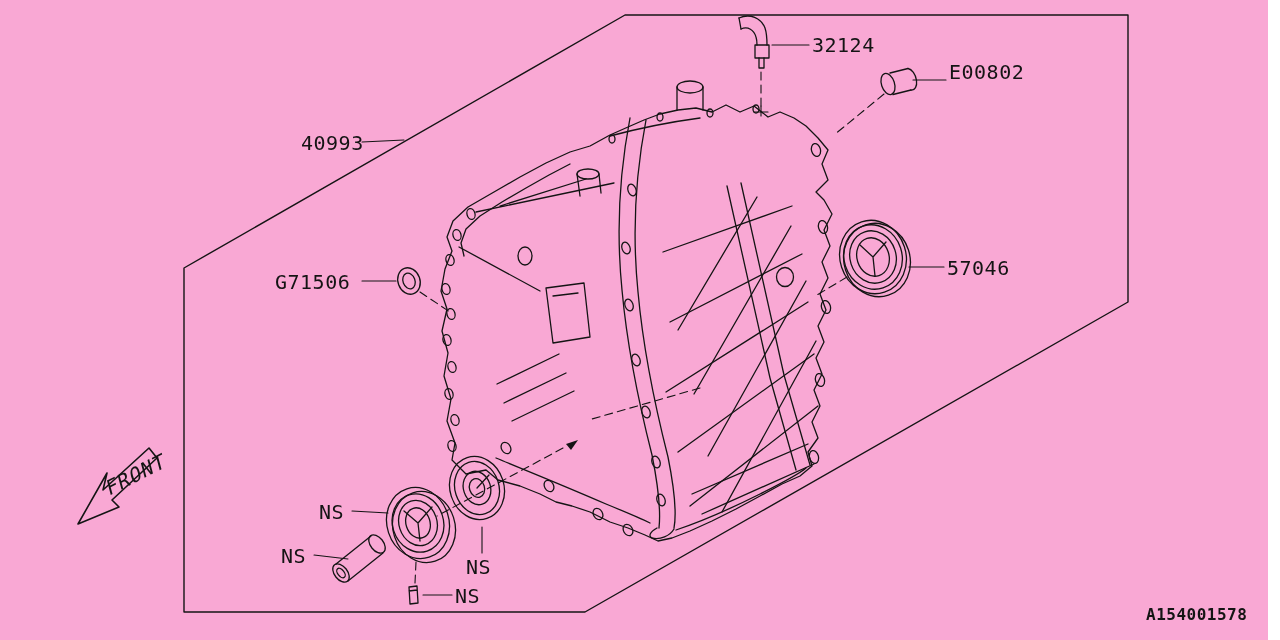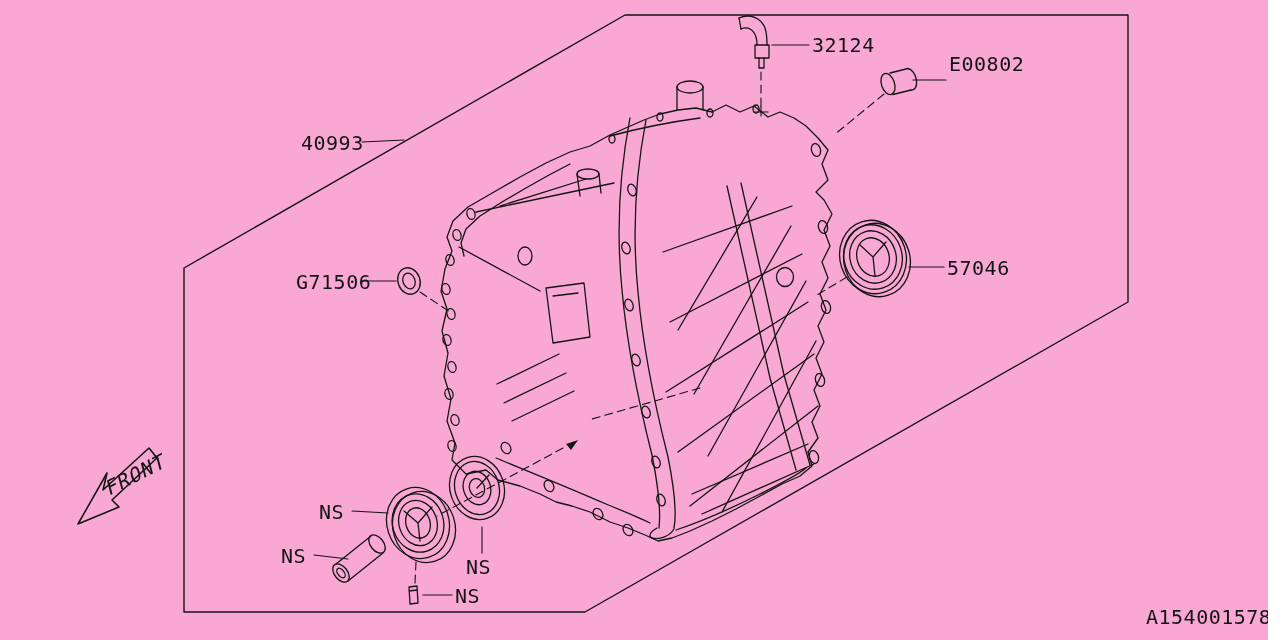--- a/index.html
+++ b/index.html
@@ -12,22 +12,23 @@
   .part-label{
     position:absolute;font-size:20px;line-height:1;color:#141414;
     letter-spacing:0.5px;white-space:nowrap;cursor:default;
   }
   .front-label{
     position:absolute;left:110px;top:477px;font-size:20px;color:#141414;
     letter-spacing:1px;transform:rotate(-27deg) skewX(-12deg);
     transform-origin:left bottom;
   }
   .doc-id{
-    position:absolute;left:1146px;top:605px;font-size:20px;color:#141414;
+    position:absolute;left:1146px;top:605px;font-size:16px;color:#141414;
     letter-spacing:0.5px;
+    font-weight:bold;
   }
 </style>
 </head>
 <body>
 
 <div class="stage">
 
   <svg width="1280" height="640" viewBox="0 0 1280 640" fill="none" stroke="#141414" stroke-width="1.3" stroke-linecap="round" stroke-linejoin="round">
 
     <g>
@@ -194,23 +195,23 @@
       <path d="M482,527 L482,553"></path>
       <path d="M423,595 L452,595"></path>
     </g>
 
     <g>
       <path d="M78,524 L107,473 L103,490 L149,448 L157,458 L112,500 L119,507 Z" stroke-width="1.6"></path>
     </g>
   </svg>
 
   <div class="part-label" style="left:812px;top:35px">32124</div>
-  <div class="part-label" style="left:949px;top:54px">E00802</div>
+  <div class="part-label" style="left:949px;top:62px">E00802</div>
   <div class="part-label" style="left:301px;top:133px">40993</div>
-  <div class="part-label" style="left:296px;top:272px">G71506</div>
+  <div class="part-label" style="left:275px;top:272px">G71506</div>
   <div class="part-label" style="left:947px;top:258px">57046</div>
 
   <div class="part-label" style="left:319px;top:502px">NS</div>
   <div class="part-label" style="left:281px;top:546px">NS</div>
   <div class="part-label" style="left:466px;top:557px">NS</div>
   <div class="part-label" style="left:455px;top:586px">NS</div>
 
   <div class="front-label">FRONT</div>
   <div class="doc-id">A154001578</div>
 

